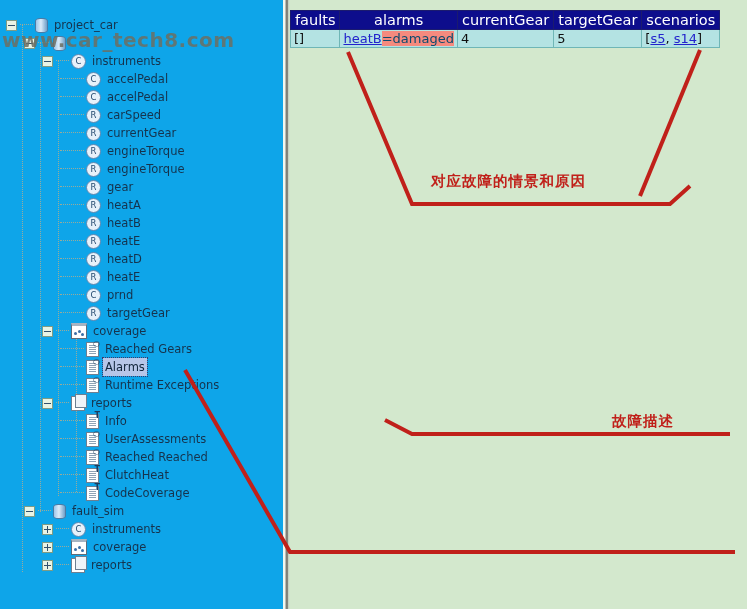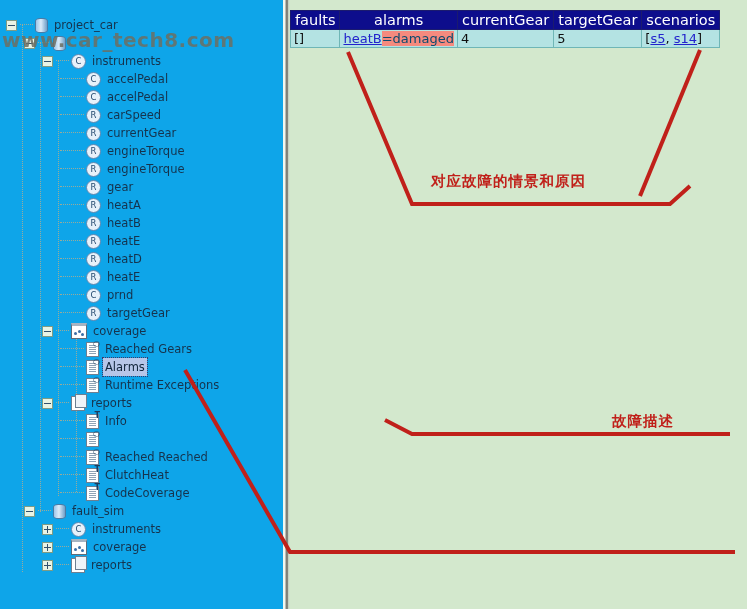--- a/index.html
+++ b/index.html
@@ -266,20 +266,21 @@
             <s>T</s>
           </span>
           <span class="label">Info</span>
         </div>
         <div class="row" style="top: 430px; left: 60px;">
           <span class="dots" style="width: 24px;"></span>
           <span class="ico ico-doc">
             <b></b>
             <s>○</s>
           </span>
+          <span class="label">UserAssessments</span>
         </div>
         <div class="row" style="top: 448px; left: 60px;">
           <span class="dots" style="width: 24px;"></span>
           <span class="ico ico-doc">
             <b></b>
             <s>○</s>
           </span>
           <span class="label">Reached Reached</span>
         </div>
         <div class="row" style="top: 466px; left: 60px;">

